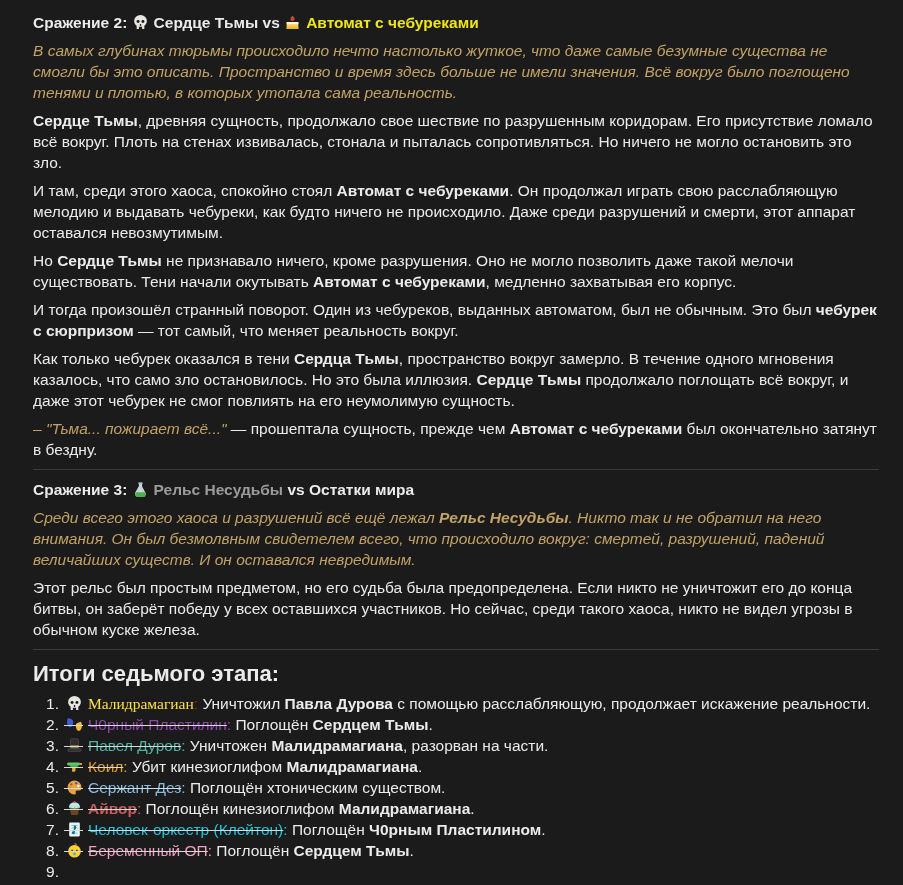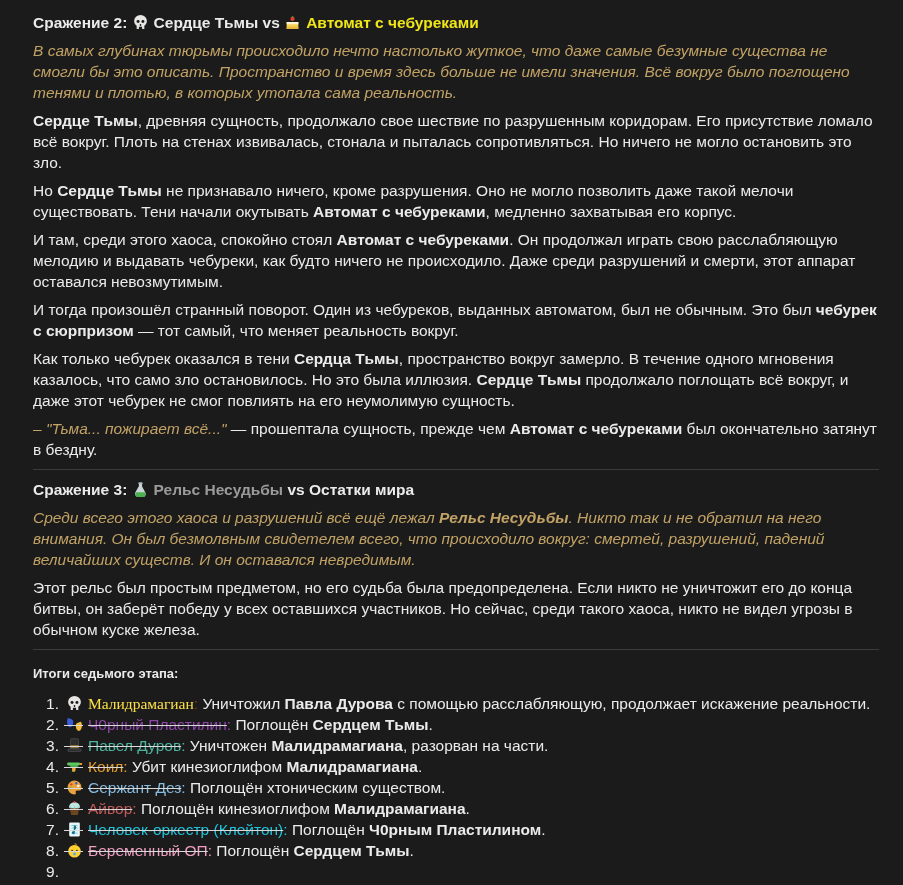--- a/index.html
+++ b/index.html
@@ -5,21 +5,21 @@
   html,body{margin:0;padding:0;}
   body{
     width:903px;height:885px;overflow:hidden;box-sizing:border-box;
     background:#1b1b1c;color:#ebebeb;
     font-family:"Liberation Sans","DejaVu Sans",sans-serif;
     font-size:15.5px;line-height:21px;
   }
   .doc{padding:5px 24px 4px 33px;}
   p{margin:7px 0;}
   .hd{font-weight:700;margin:7px 0;}
-  .hd.large{font-size:13px;margin:13px 0 9px;}
+  .hd.large{font-size:22px;margin:13px 0 9px;}
   .b{font-weight:700;margin-top:24px;}
   .i{font-style:italic;}
   .lore{color:#c2a365;font-style:italic;}
   hr{border:none;border-top:1px solid #3b3b3b;margin:9px 0;}
   ol{list-style:none;margin:4px 0 2px;padding:0;}
   li{display:flex;align-items:baseline;margin:0;height:21px;}
   .num{flex:none;min-width:26px;text-align:right;margin-right:7px;}
   .icon{display:inline-block;position:relative;width:17px;height:17px;vertical-align:-3px;margin-right:5px;}
   .icon svg{width:17px;height:17px;display:block;}
   .ent{white-space:nowrap;}
@@ -37,22 +37,22 @@
           <rect x="7.3" y="9.3" width="1.4" height="2" rx=".6" fill="#1b1b1c"></rect>
         </svg></span><span class="b">Сердце Тьмы vs </span><span class="icon"><svg viewBox="0 0 16 16">
           <path d="M2.5 7.5h11V14h-11z" fill="#f7d154"></path>
           <path d="M2.5 7.5h11v2.2h-11z" fill="#fdf3d0"></path>
           <path d="M2.5 12h11v2h-11z" fill="#eab93c"></path>
           <circle cx="8" cy="4.6" r="2" fill="#e23d2e"></circle>
           <path d="M8 1.8l1.3 1.2H6.7z" fill="#4caf50"></path>
         </svg></span><span class="b" style="color: rgb(240, 230, 23);">Автомат с чебуреками</span></div>
     <p class="lore"><span class="i">В самых глубинах тюрьмы происходило нечто настолько жуткое, что даже самые безумные существа не смогли бы это описать. Пространство и время здесь больше не имели значения. Всё вокруг было поглощено тенями и плотью, в которых утопала сама реальность.</span></p>
     <p><span class="b">Сердце Тьмы</span><span>, древняя сущность, продолжало свое шествие по разрушенным коридорам. Его присутствие ломало всё вокруг. Плоть на стенах извивалась, стонала и пыталась сопротивляться. Но ничего не могло остановить это зло.</span></p>
+    <p><span>И там, среди этого хаоса, спокойно стоял </span><span class="b">Автомат с чебуреками</span><span>. Он продолжал играть свою расслабляющую мелодию и выдавать чебуреки, как будто ничего не происходило. Даже среди разрушений и смерти, этот аппарат оставался невозмутимым.</span></p>
     <p><span>Но </span><span class="b">Сердце Тьмы</span><span> не признавало ничего, кроме разрушения. Оно не могло позволить даже такой мелочи существовать. Тени начали окутывать </span><span class="b">Автомат с чебуреками</span><span>, медленно захватывая его корпус.</span></p>
-    <p><span>И там, среди этого хаоса, спокойно стоял </span><span class="b">Автомат с чебуреками</span><span>. Он продолжал играть свою расслабляющую мелодию и выдавать чебуреки, как будто ничего не происходило. Даже среди разрушений и смерти, этот аппарат оставался невозмутимым.</span></p>
     <p><span>И тогда произошёл странный поворот. Один из чебуреков, выданных автоматом, был не обычным. Это был </span><span class="b">чебурек с сюрпризом</span><span> — тот самый, что меняет реальность вокруг.</span></p>
     <p><span>Как только чебурек оказался в тени </span><span class="b">Сердца Тьмы</span><span>, пространство вокруг замерло. В течение одного мгновения казалось, что само зло остановилось. Но это была иллюзия. </span><span class="b">Сердце Тьмы</span><span> продолжало поглощать всё вокруг, и даже этот чебурек не смог повлиять на его неумолимую сущность.</span></p>
     <p><span class="i lore">– "Тьма... пожирает всё..."</span><span> — прошептала сущность, прежде чем </span><span class="b">Автомат с чебуреками</span><span> был окончательно затянут в бездну.</span></p>
     <hr>
     <div class="hd"><span class="b">Сражение 3: </span><span class="icon"><svg viewBox="0 0 16 16">
           <rect x="5.9" y="1.2" width="4.2" height="1.6" rx=".8" fill="#9fb3bd"></rect>
           <path d="M6.5 2.6h3v2.6l3.3 6.1A3 3 0 0 1 10.1 15H5.9a3 3 0 0 1-2.7-4.3l3.3-6.1z" fill="#e8f4f8" opacity=".85"></path>
           <path d="M4.1 10.6h7.8l.8 1.5A2 2 0 0 1 10.9 15H5.1a2 2 0 0 1-1.8-2.9z" fill="#4caf50"></path>
         </svg></span><span class="b" style="color: rgb(155, 155, 155);">Рельс Несудьбы</span><span class="b"> vs Остатки мира</span></div>
     <p class="lore"><span class="i">Среди всего этого хаоса и разрушений всё ещё лежал </span><span class="b i">Рельс Несудьбы</span><span class="i">. Никто так и не обратил на него внимания. Он был безмолвным свидетелем всего, что происходило вокруг: смертей, разрушений, падений величайших существ. И он оставался невредимым.</span></p>
@@ -103,21 +103,21 @@
                 <circle cx="11.6" cy="6.6" r="1.1" fill="#fff"></circle>
               </svg></span><span class="name" style="color: rgb(133, 187, 223);">Сержант Дез</span></span><span style="color: rgb(133, 187, 223);">:</span><span> Поглощён хтоническим существом.</span></span>
       </li>
       <li>
         <span class="num">6.</span>
         <span><span class="ent struck"><span class="icon"><svg viewBox="0 0 16 16">
                 <path d="M3.6 7.4h8.8L11.2 14H4.8z" fill="#6d4420"></path>
                 <path d="M3 7.4c-.6-3 1.9-5.2 5-5.2s5.6 2.2 5 5.2c-1 .8-9 .8-10 0z" fill="#bfe8e2"></path>
                 <path d="M4.5 7.6V6m3.5 1.8V5.8m3.5 1.8V6" stroke="#8fd0c6" stroke-width="1"></path>
                 <circle cx="8" cy="1.9" r="1" fill="#e23d2e"></circle>
-              </svg></span><span class="name" style="color: rgb(194, 91, 91);">Айвор</span></span><span style="color: rgb(194, 91, 91);">:</span><span> Поглощён кинезиоглифом </span><span class="b">Малидрамагиана</span><span>.</span></span>
+              </svg></span><span class="name" style="color: rgb(194, 91, 91); font-weight: bold;">Айвор</span></span><span style="color: rgb(194, 91, 91);">:</span><span> Поглощён кинезиоглифом </span><span class="b">Малидрамагиана</span><span>.</span></span>
       </li>
       <li>
         <span class="num">7.</span>
         <span><span class="ent struck"><span class="icon"><svg viewBox="0 0 16 16">
                 <rect x="3" y="1.5" width="10" height="13" rx="1" fill="#e9f7fa"></rect>
                 <path d="M5 4.2h6M5 6.6h6M5 9h6M5 11.4h6" stroke="#6bc6d8" stroke-width=".8"></path>
                 <path d="M8.6 4.3c1.9 1.5 1 3.4-.3 4.1V11a1.4 1.4 0 1 1-.9-1.3V4.3z" fill="#14718a"></path>
               </svg></span><span class="name" style="color: rgb(31, 195, 219);">Человек-оркестр (Клейтон)</span></span><span style="color: rgb(31, 195, 219);">:</span><span> Поглощён </span><span class="b">Ч0рным Пластилином</span><span>.</span></span>
       </li>
       <li>

